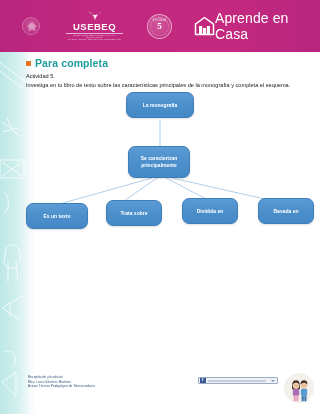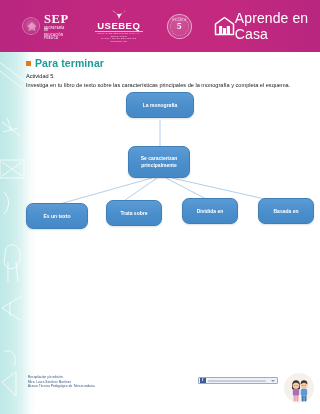--- a/index.html
+++ b/index.html
@@ -110,25 +110,20 @@
 </style>
 </head>
 <body>
 
 <div class="page">
 
   <div class="header">
 
     <div class="logo-sep">
       <div class="eagle"></div>
-      <div class="sep-txt">
-        <div class="sep-big">SEP</div>
-        <div class="sep-sub">SECRETARÍA DE</div>
-        <div class="sep-sub">EDUCACIÓN PÚBLICA</div>
-      </div>
     </div>
 
     <div class="logo-usebeq">
       <div class="useb-bird">
         <svg width="16" height="11" viewBox="0 0 16 11">
           <path d="M1 1 C5 3, 7 6, 8 10 C9 6, 12 3, 15 1 C12 4, 10 5, 8 5 C6 5, 4 4, 1 1 Z" fill="#ffffff" opacity=".92"></path>
         </svg>
       </div>
       <div class="useb-big">USEBEQ</div>
       <div class="useb-rule"></div>
@@ -169,21 +164,21 @@
         <path d="M2 330 L16 320 L16 344 Z"></path>
       </g>
     </svg>
   </div>
   <div class="strip-fade"></div>
 
   <div class="content">
 
     <div class="heading">
       <span class="bullet"></span>
-      <span class="heading-txt">Para terminar</span>
+      <span class="heading-txt">Para completa</span>
     </div>
 
     <div class="act-label">Actividad 5.</div>
     <div class="act-text">Investiga en tu libro de texto sobre las características principales de la monografía y completa el esquema.</div>
 
     <div class="diagram">
       <svg class="links" width="320" height="180" viewBox="0 0 320 180">
         <g stroke="#9dc3e6" stroke-width="0.8" fill="none">
           <line x1="160" y1="30" x2="160" y2="56"></line>
           <line x1="152" y1="88" x2="56" y2="115"></line>

